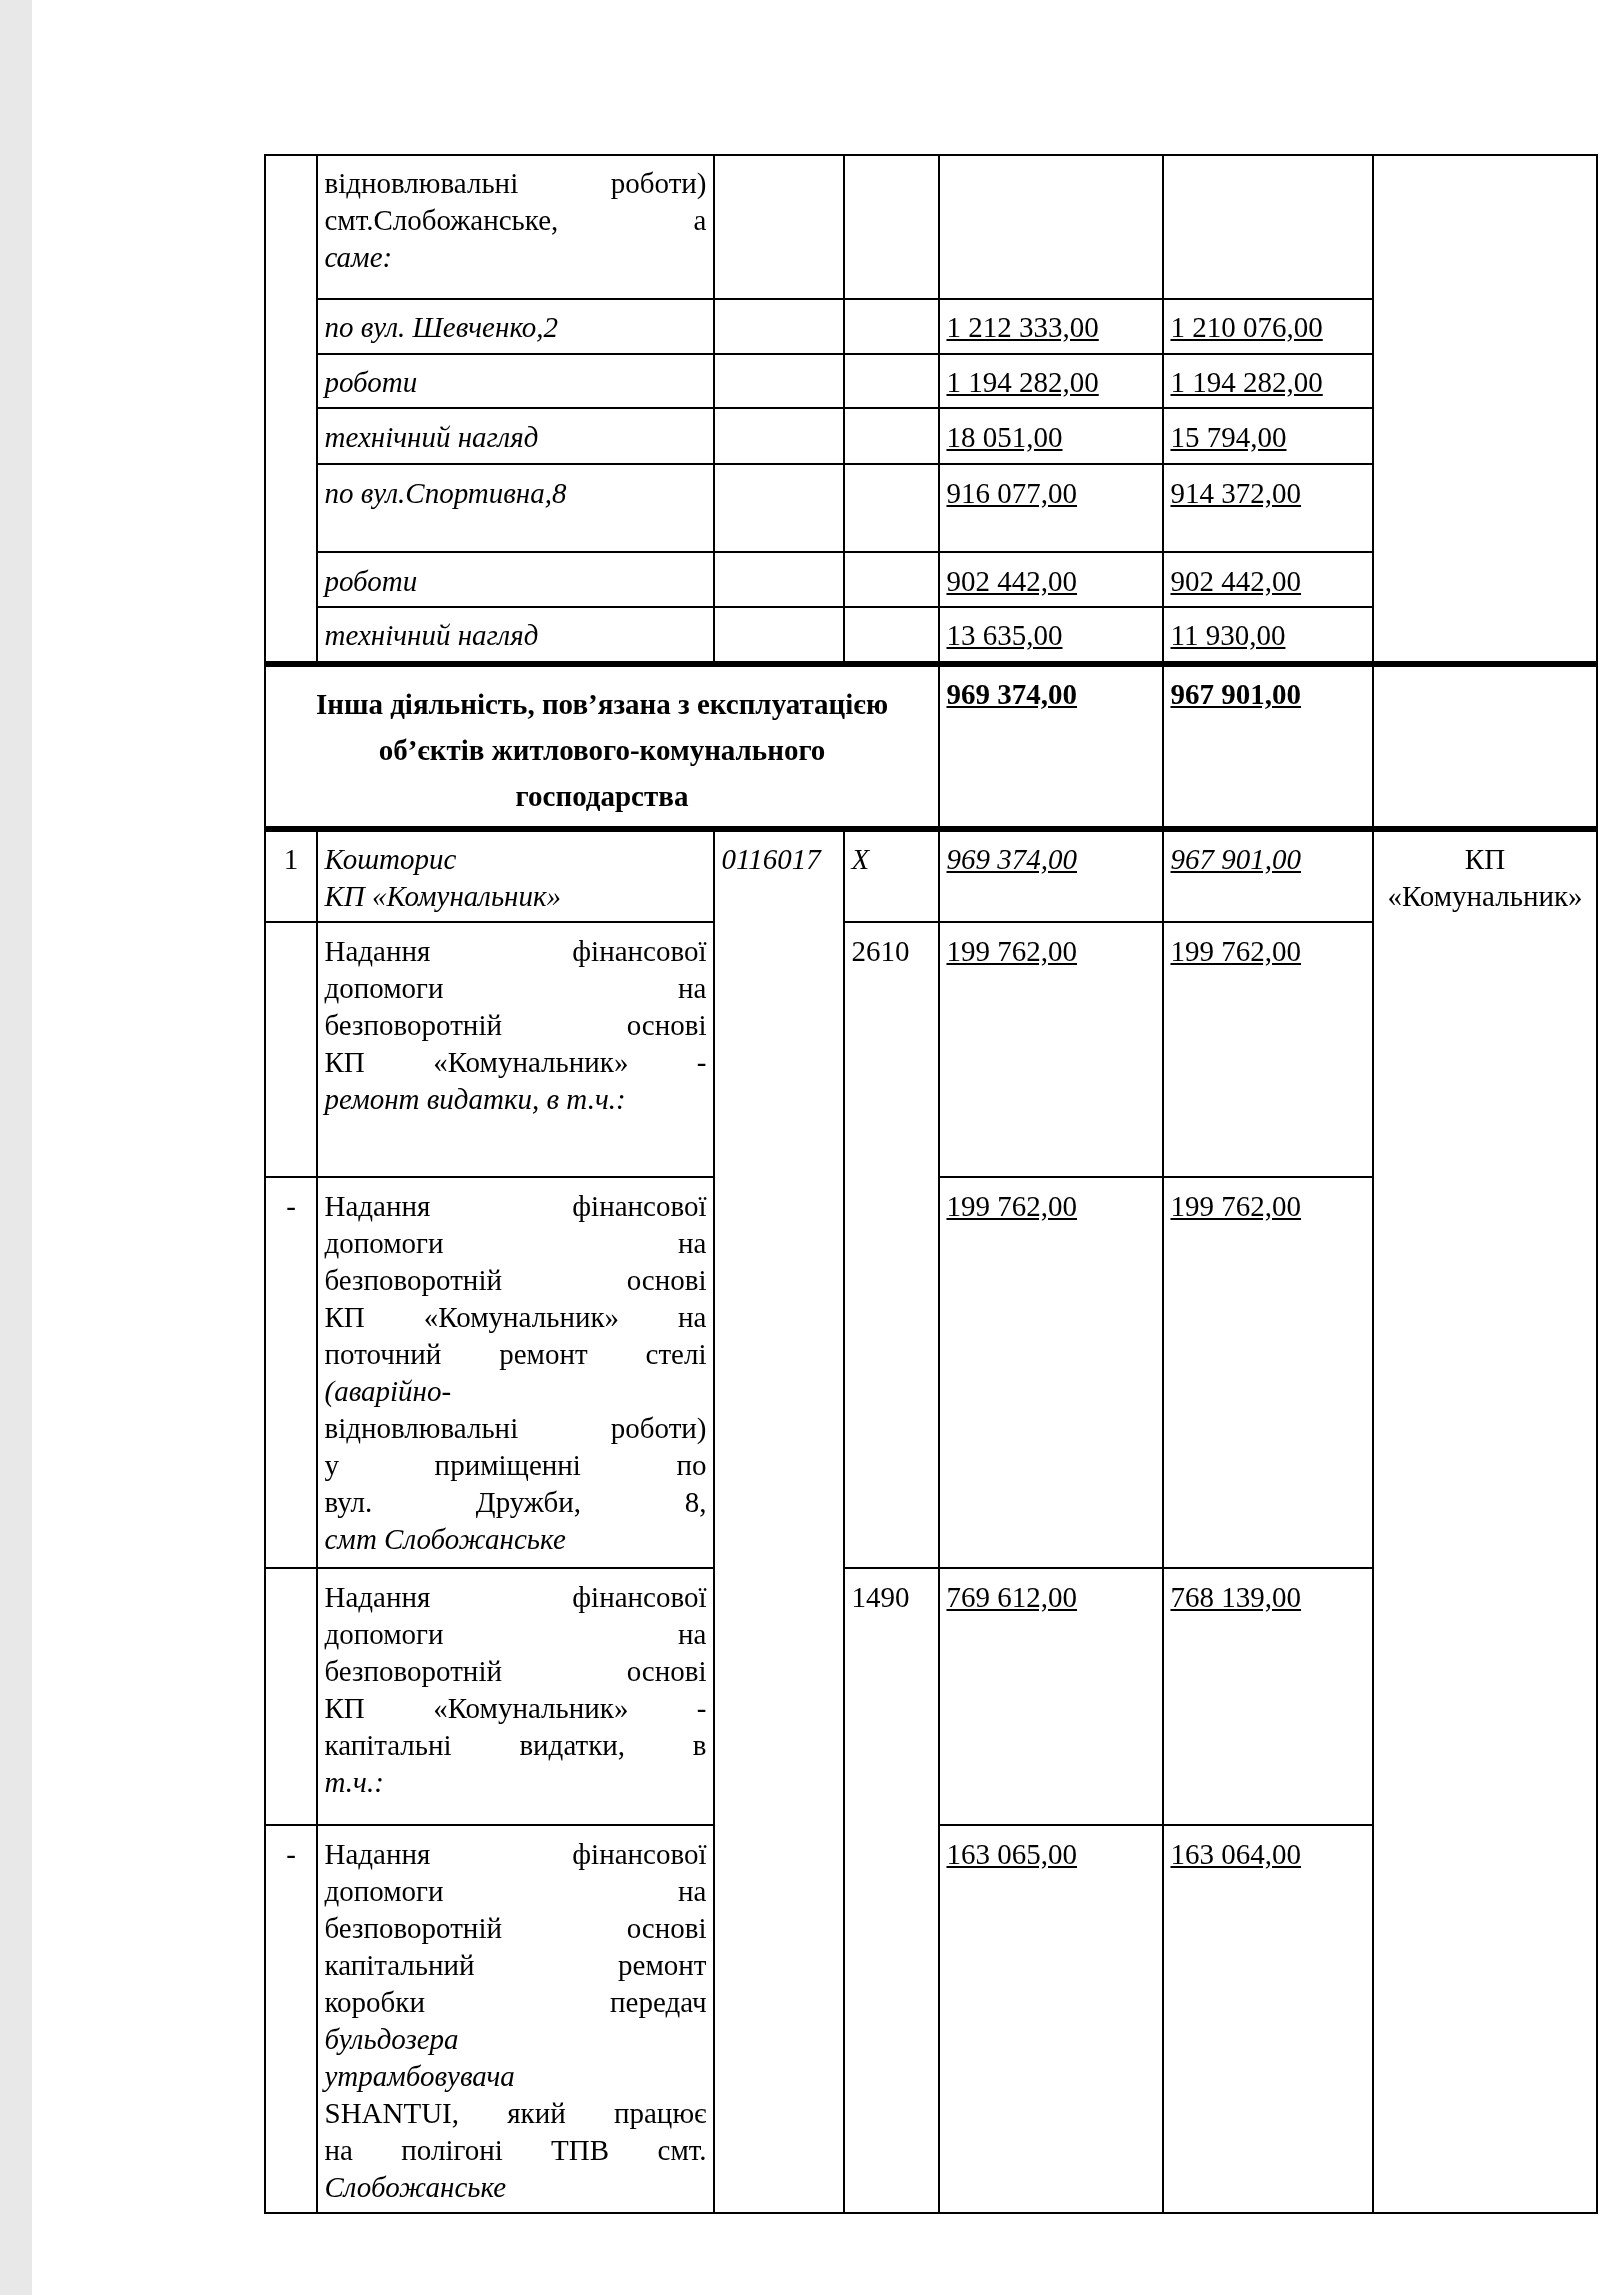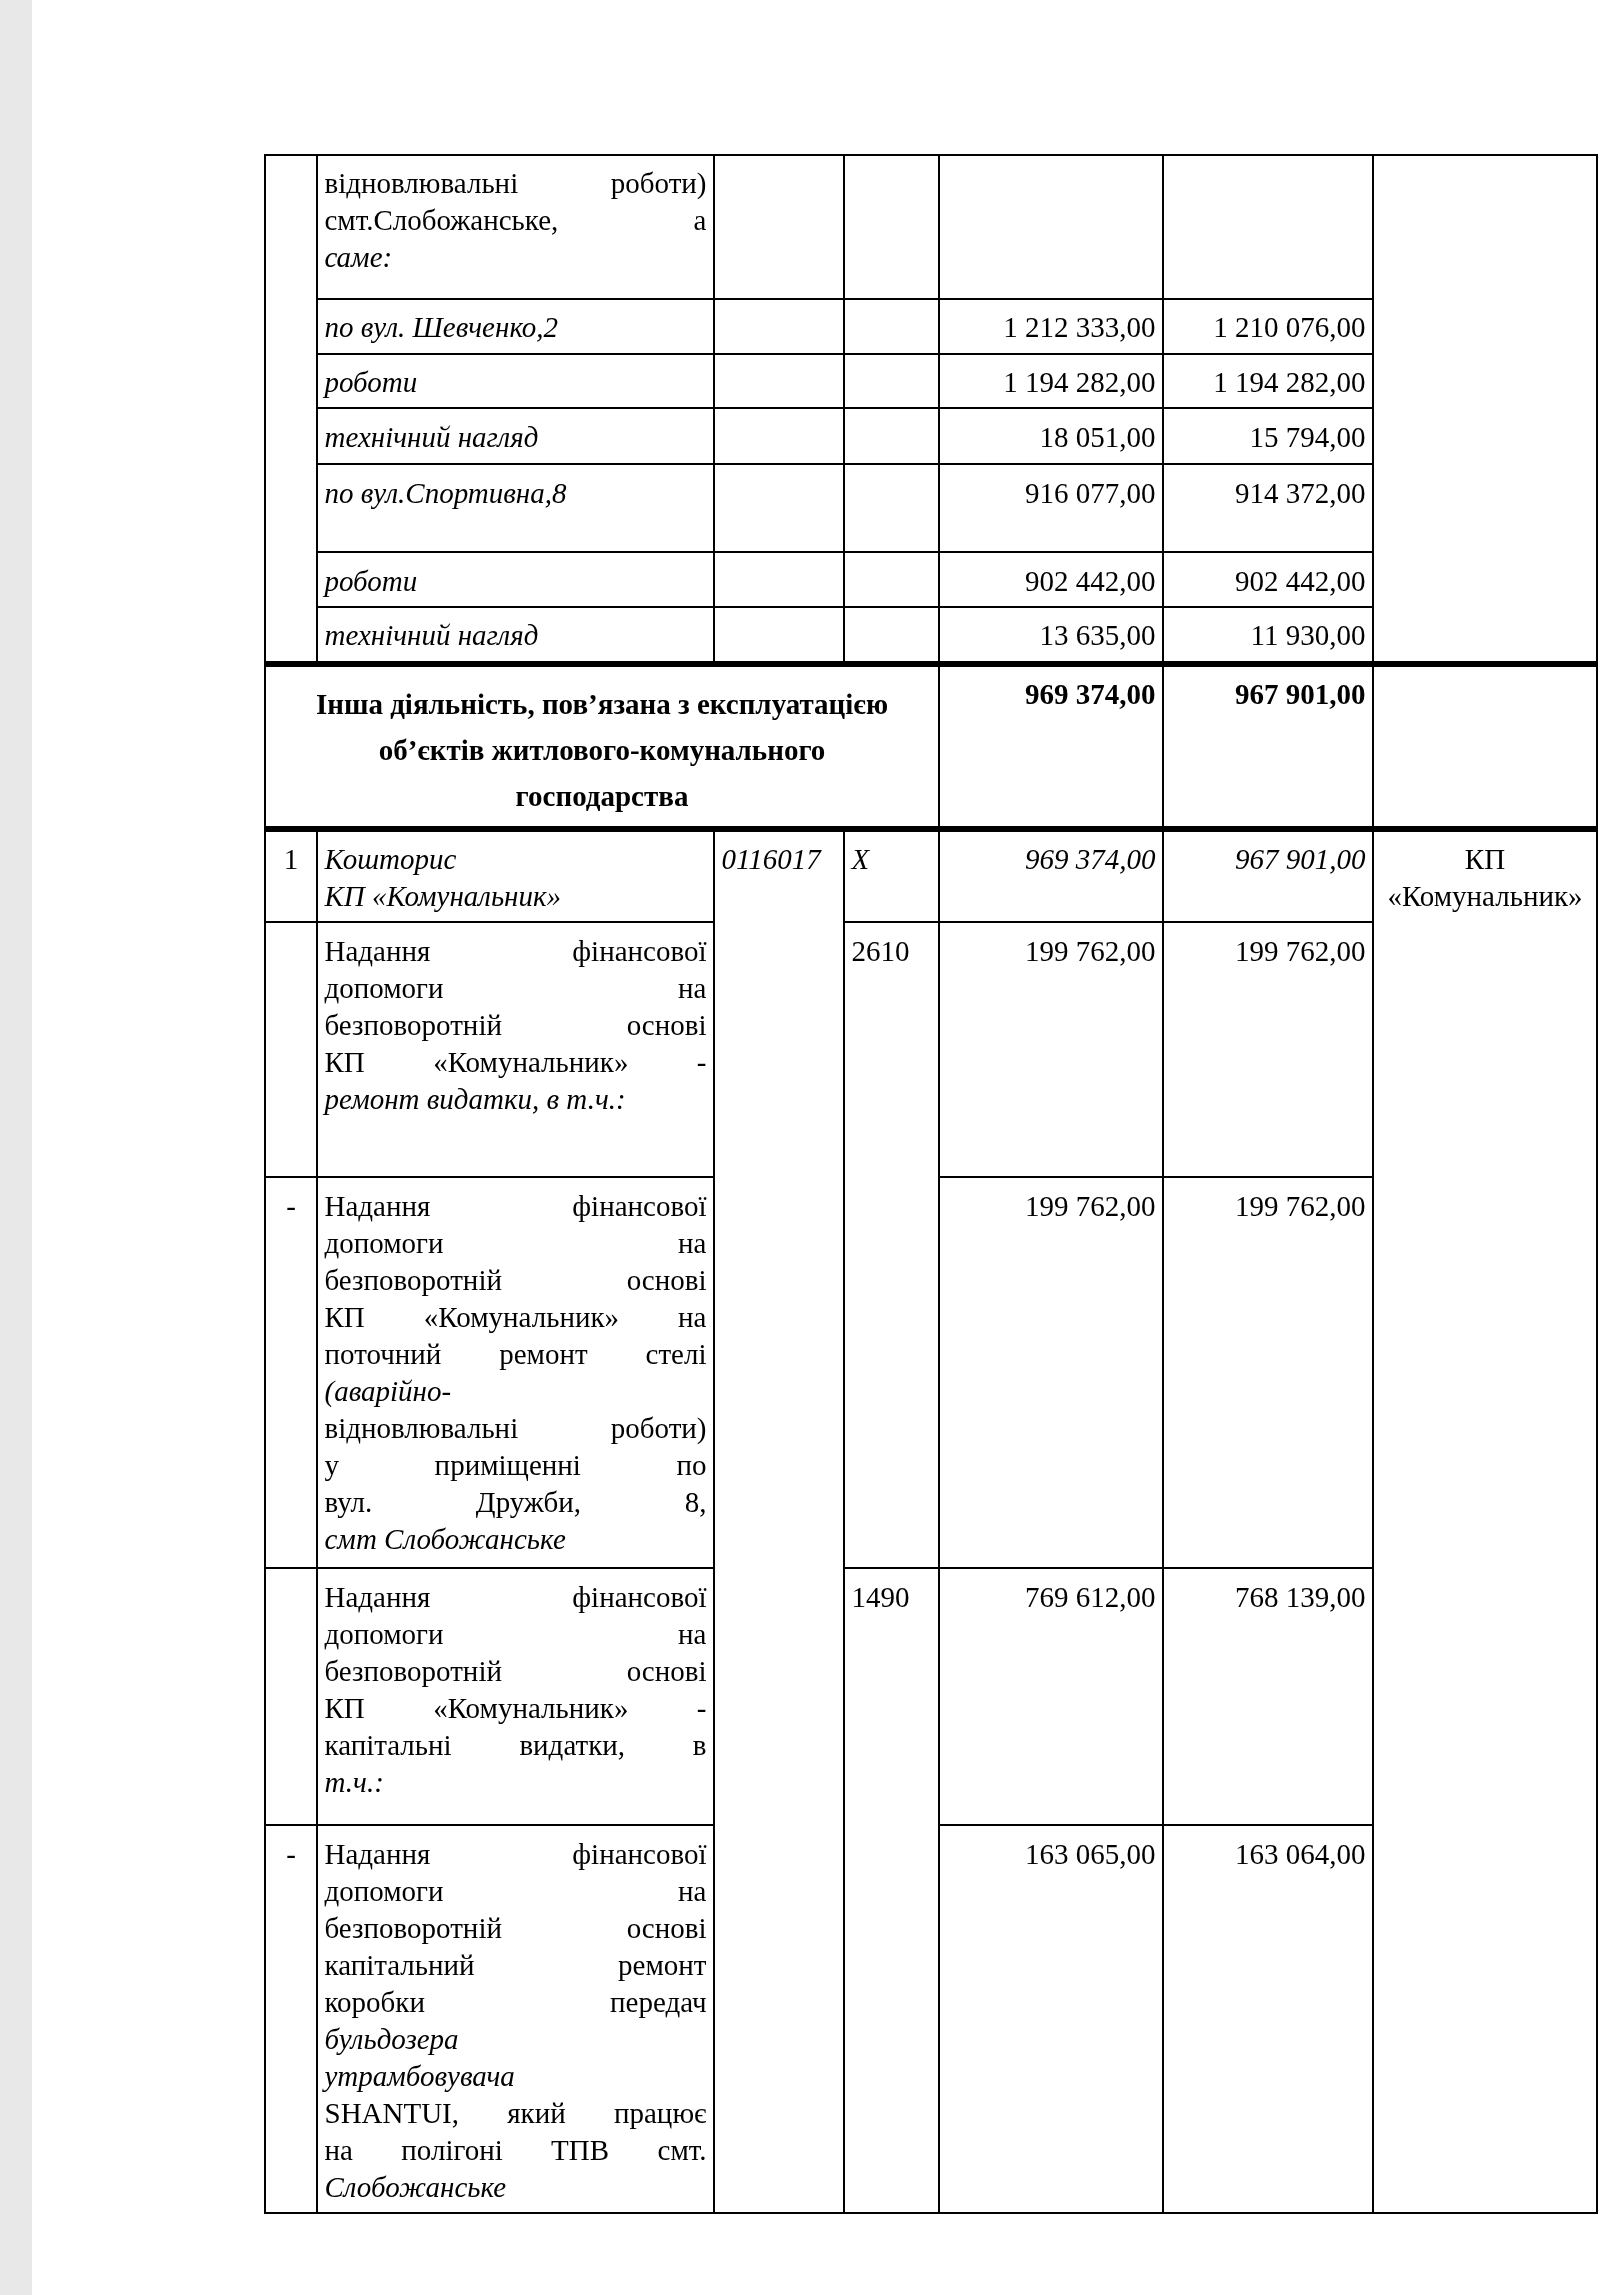--- a/index.html
+++ b/index.html
@@ -31,21 +31,21 @@
     box-sizing: border-box;
     font-size: 29px;
     line-height: 37px;
     padding: 9.2px 6.5px 6.5px 6.5px;
     overflow: hidden;
   }
   
   td.num  { text-align: center; padding-top: 10.5px; }
   td.name { padding: 10.5px 19.6px 7.9px 23.6px; }
   td.code { padding-top: 10.5px; }
-  td.amt  { text-align: right; padding-top: 10.5px; }
+  td.amt  { text-align: left; padding-top: 10.5px; text-decoration: underline; }
   td.note { text-align: center; padding-top: 7.9px; }
 
   
   .tl { display: block; }
   .jl { text-align: justify; text-align-last: justify; }
   .ll { text-align: left; text-align-last: left; font-style: italic; }
   .cl { text-align: right; text-align-last: center; }
 
   
   tr.rA { height: 144px; }

